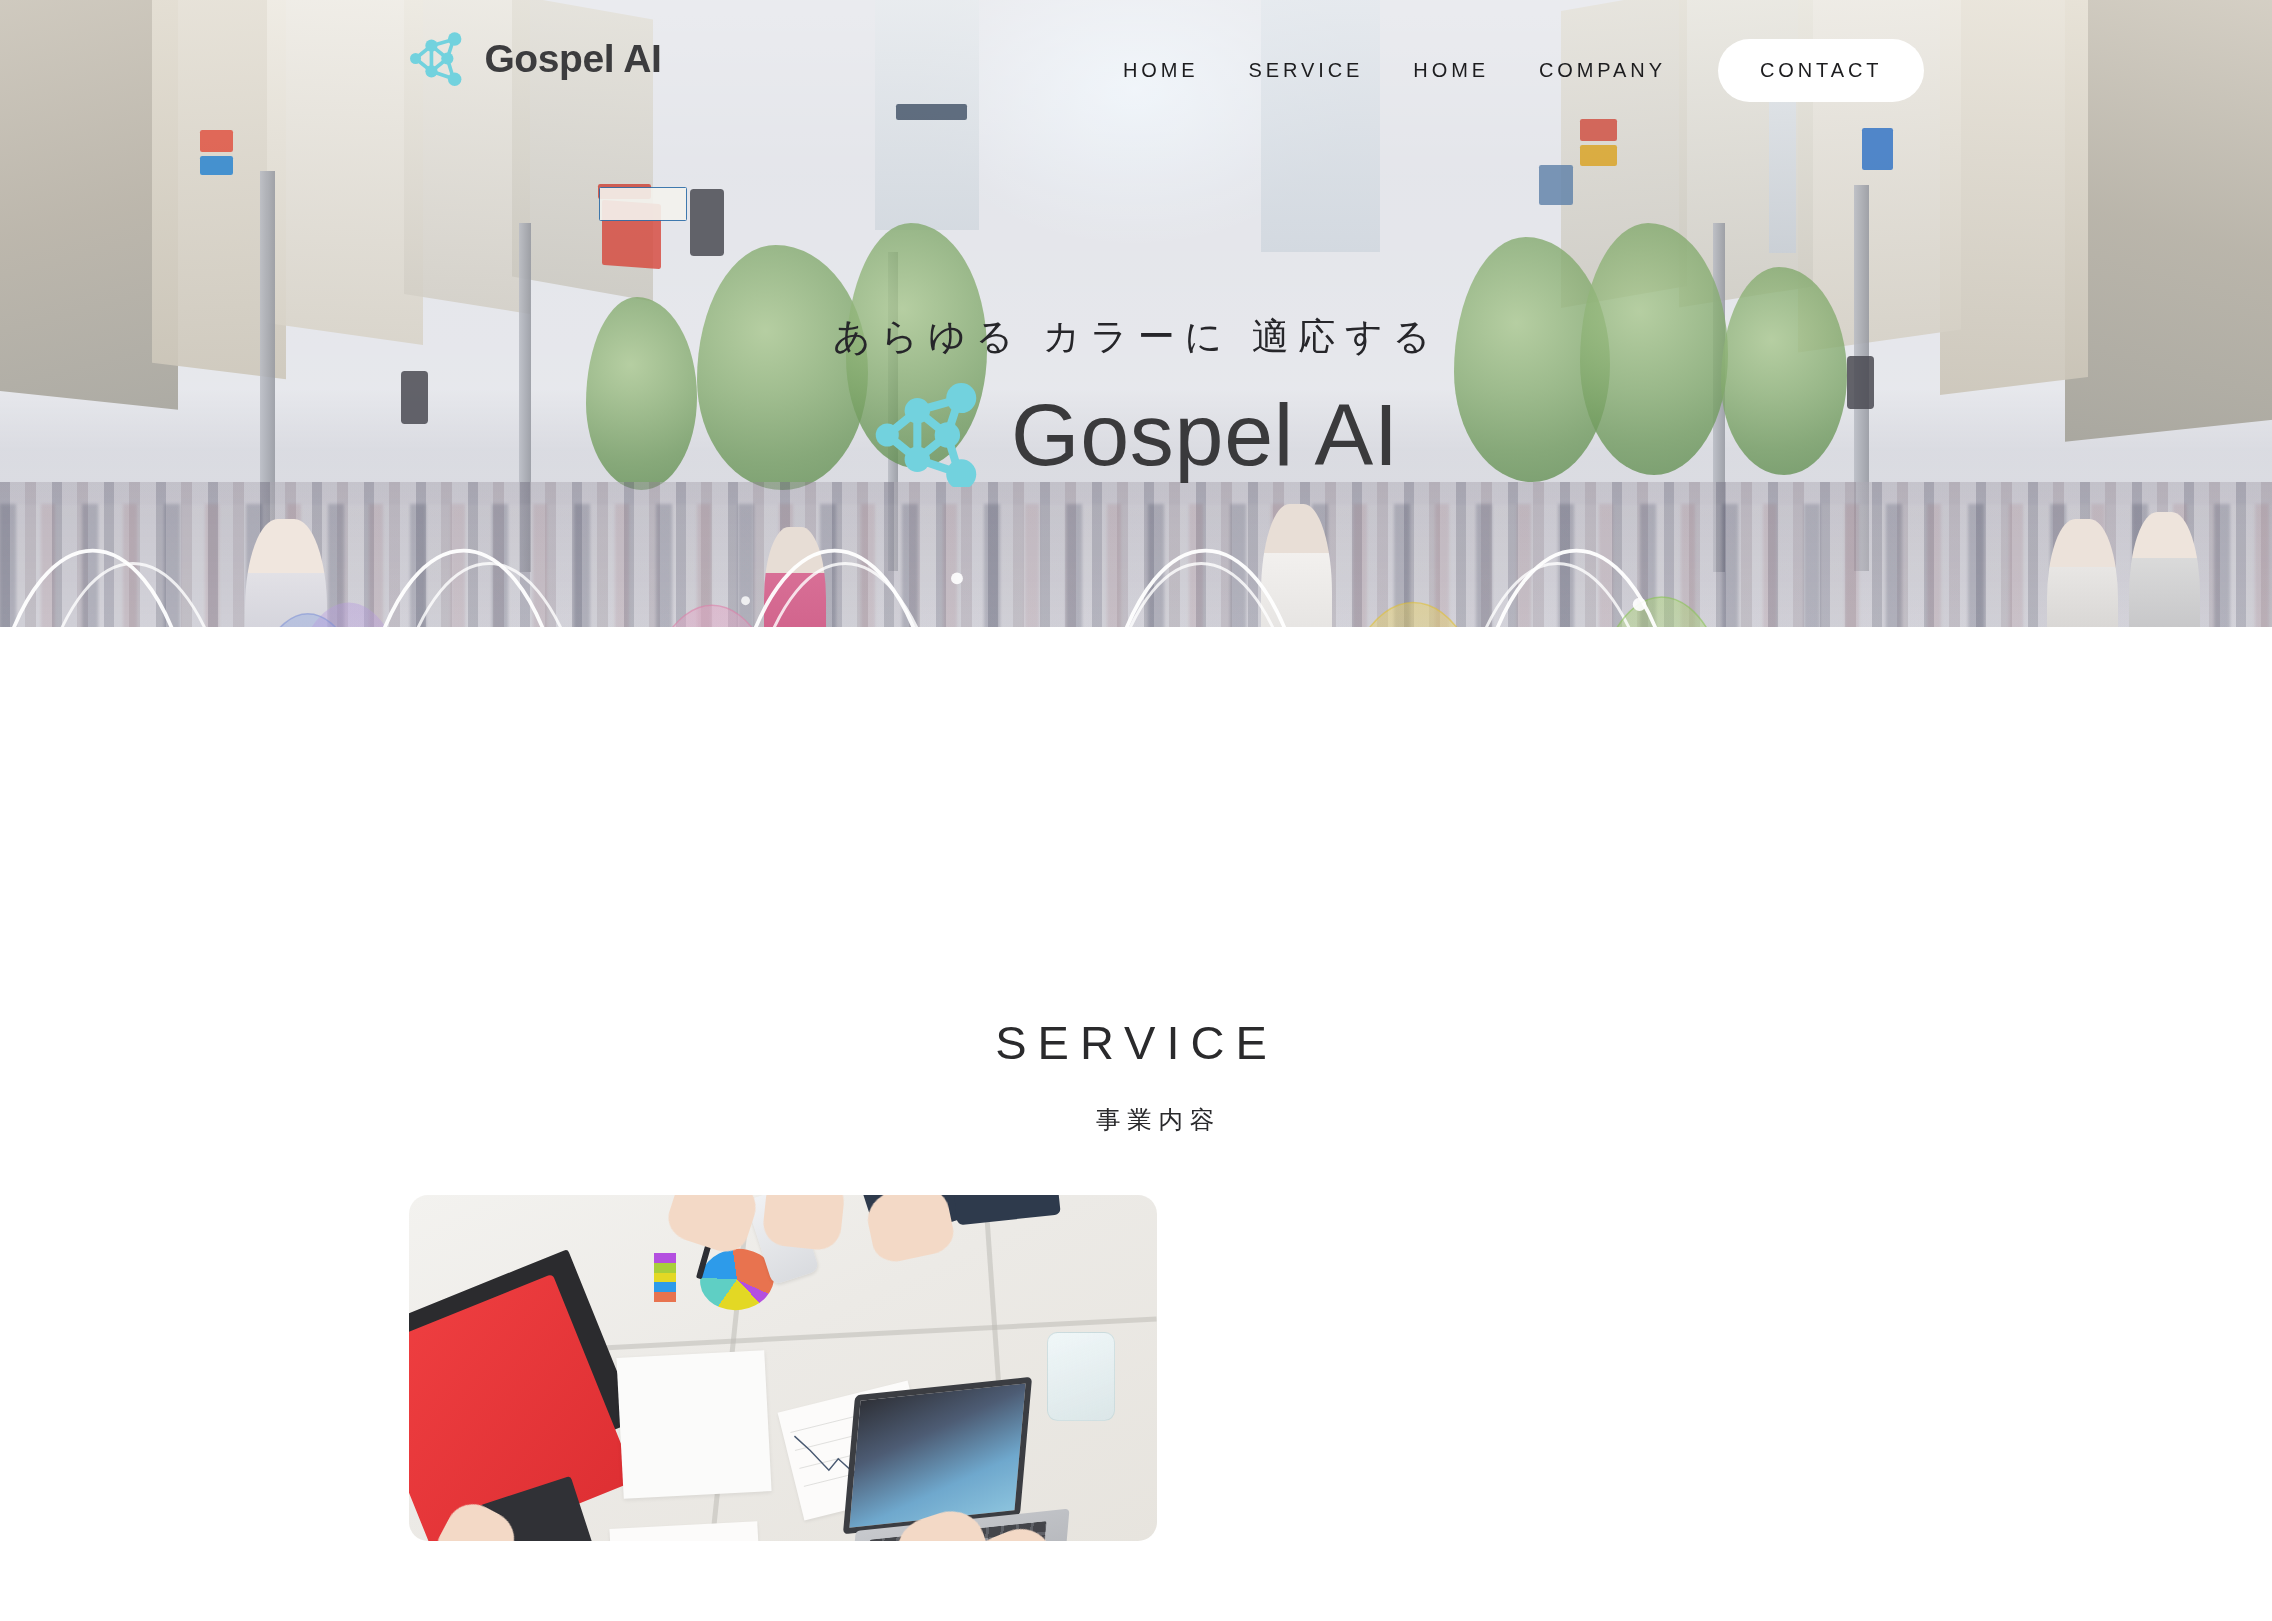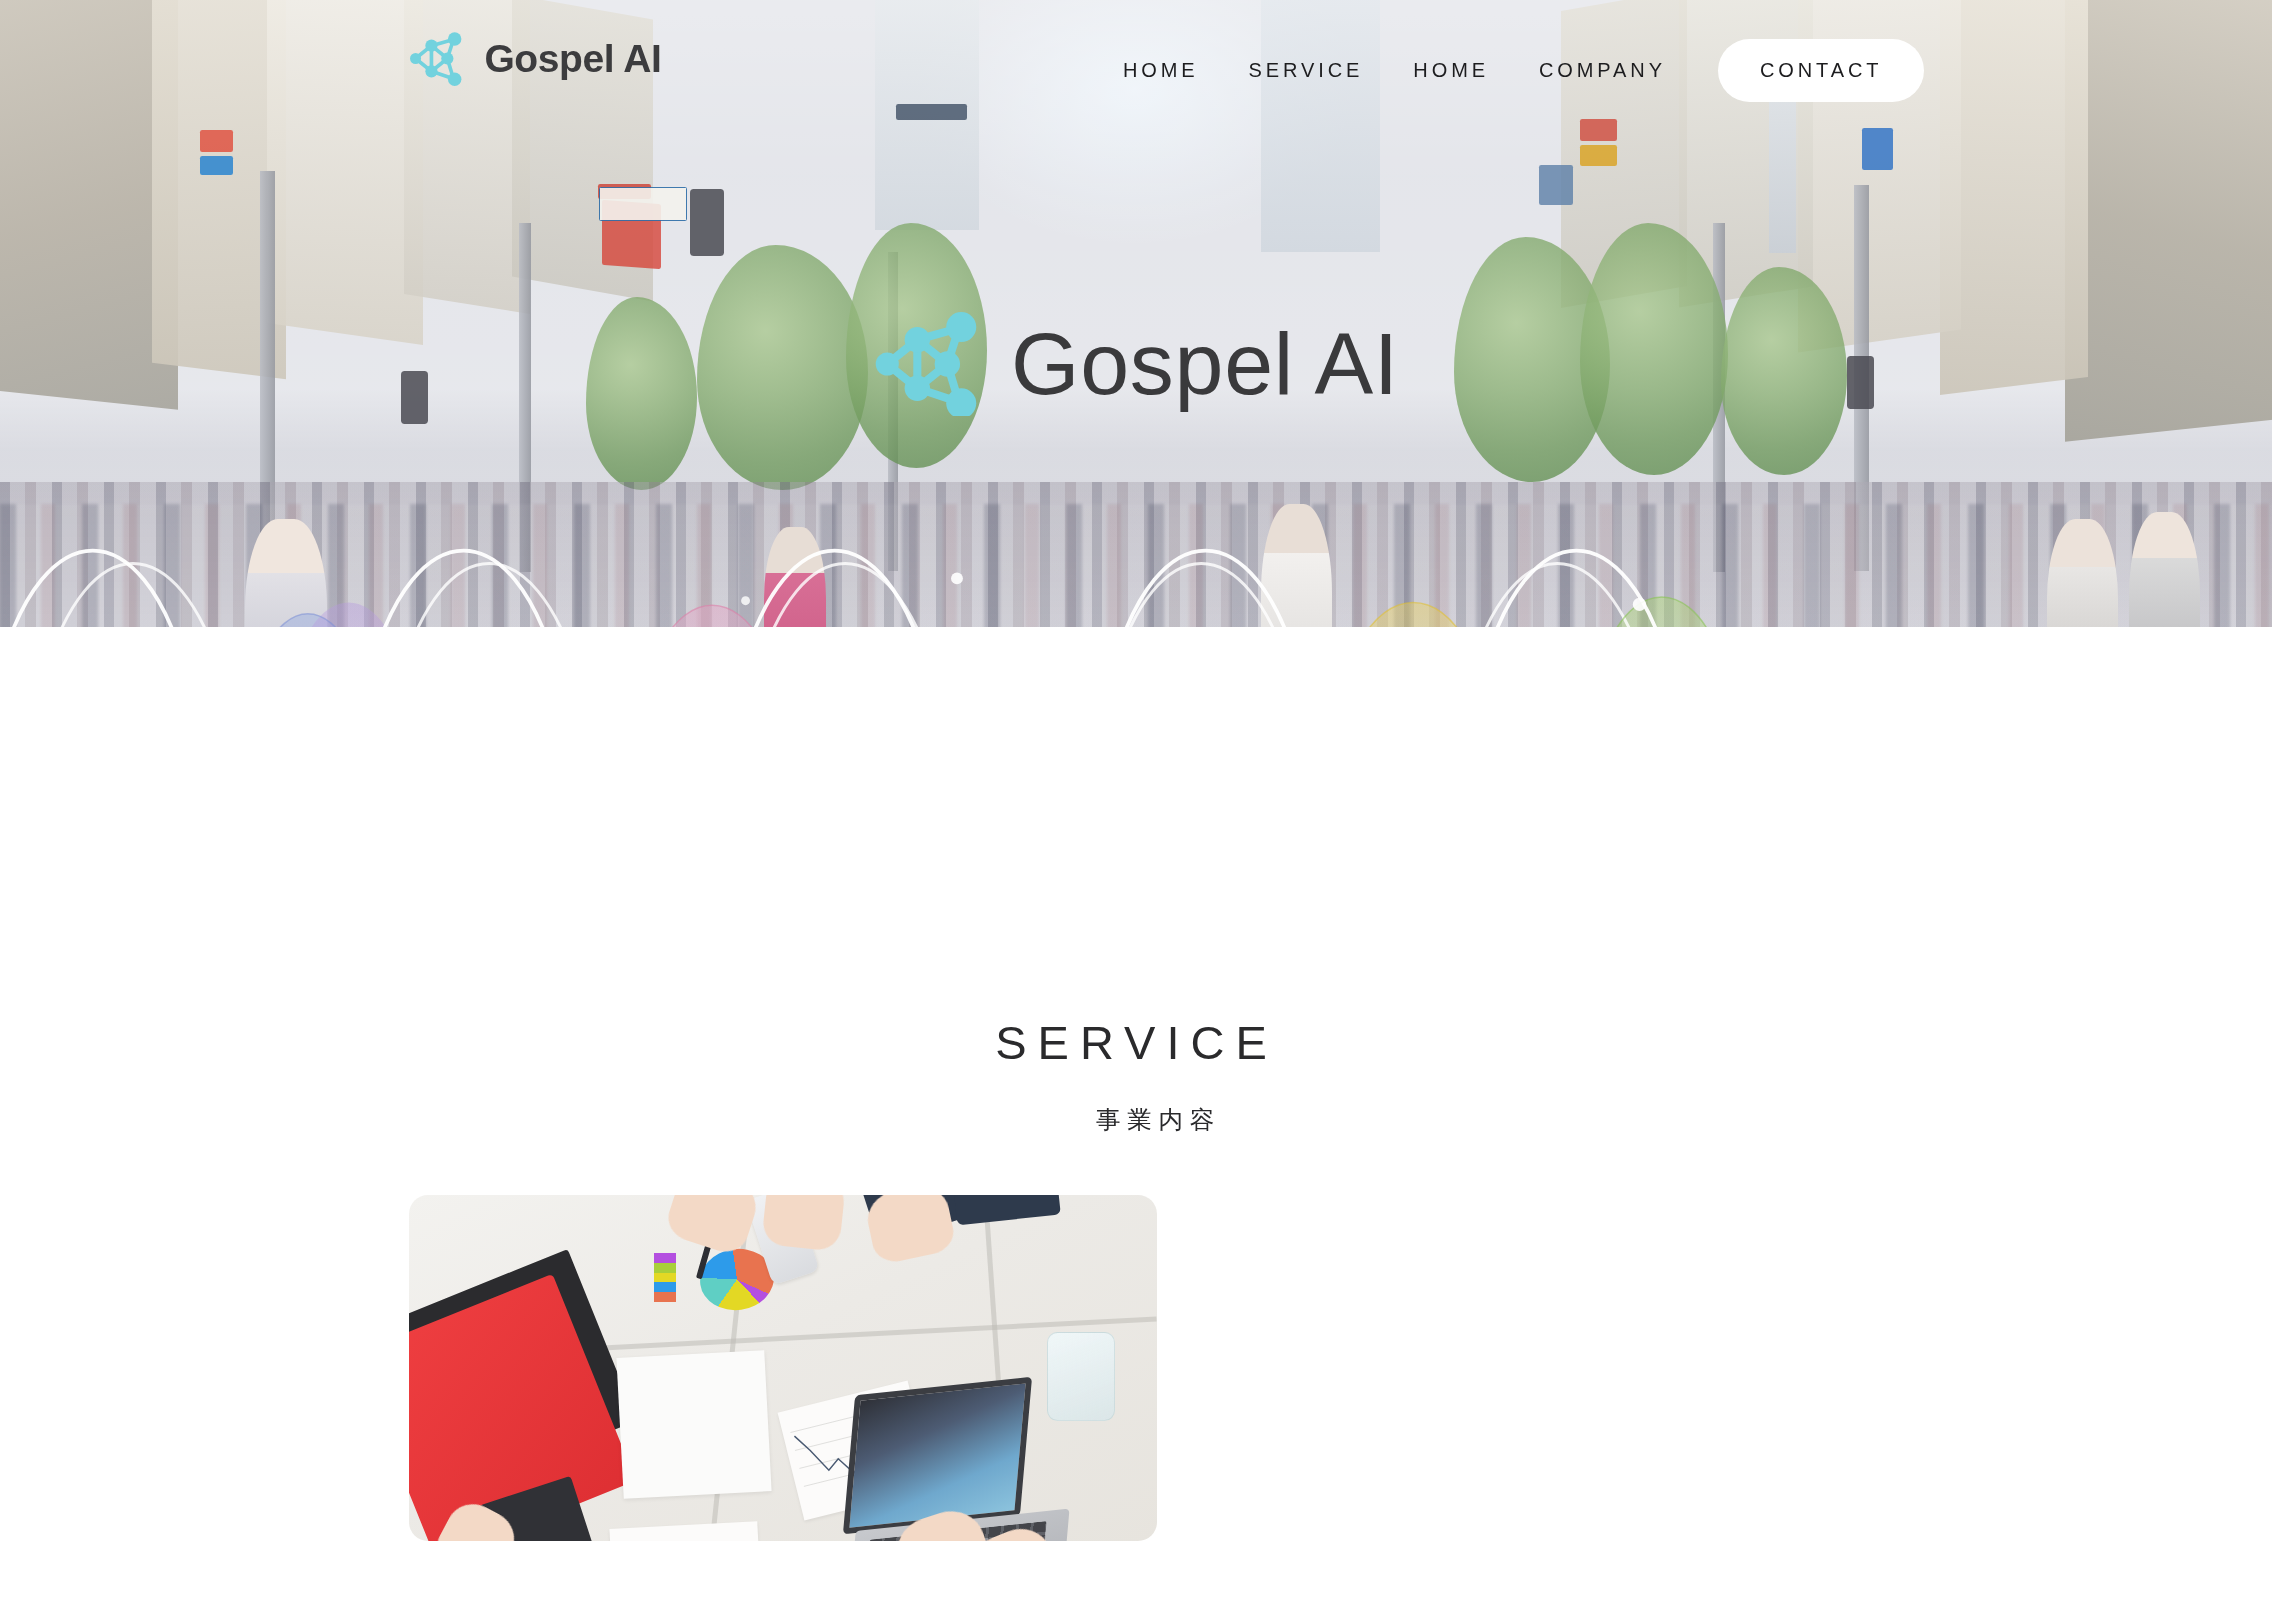--- a/index.html
+++ b/index.html
@@ -474,20 +474,21 @@
     <nav class="nav">
       <a href="#">HOME</a>
       <a href="#">SERVICE</a>
       <a href="#">HOME</a>
       <a href="#">COMPANY</a>
       <button class="contact-btn">CONTACT</button>
     </nav>
   </header>
 
   <div class="hero-center">
+    <div class="hero-tagline">あらゆる カラーに 適応する</div>
     <div class="hero-title-row">
       <svg class="hero-logo" viewBox="0 0 100 90">
         <g stroke="#72D2DE" stroke-width="7" fill="none">
           <path d="M10,45 L36,24 M10,45 L36,66 M36,24 L72,14 M36,24 L62,45 M36,66 L62,45 M36,66 L72,78 M62,45 L72,14 M62,45 L72,78 M36,24 L36,66"></path>
         </g>
         <g fill="#72D2DE">
           <circle cx="10" cy="45" r="10"></circle>
           <circle cx="36" cy="24" r="11"></circle>
           <circle cx="36" cy="66" r="11"></circle>
           <circle cx="62" cy="45" r="11"></circle>

